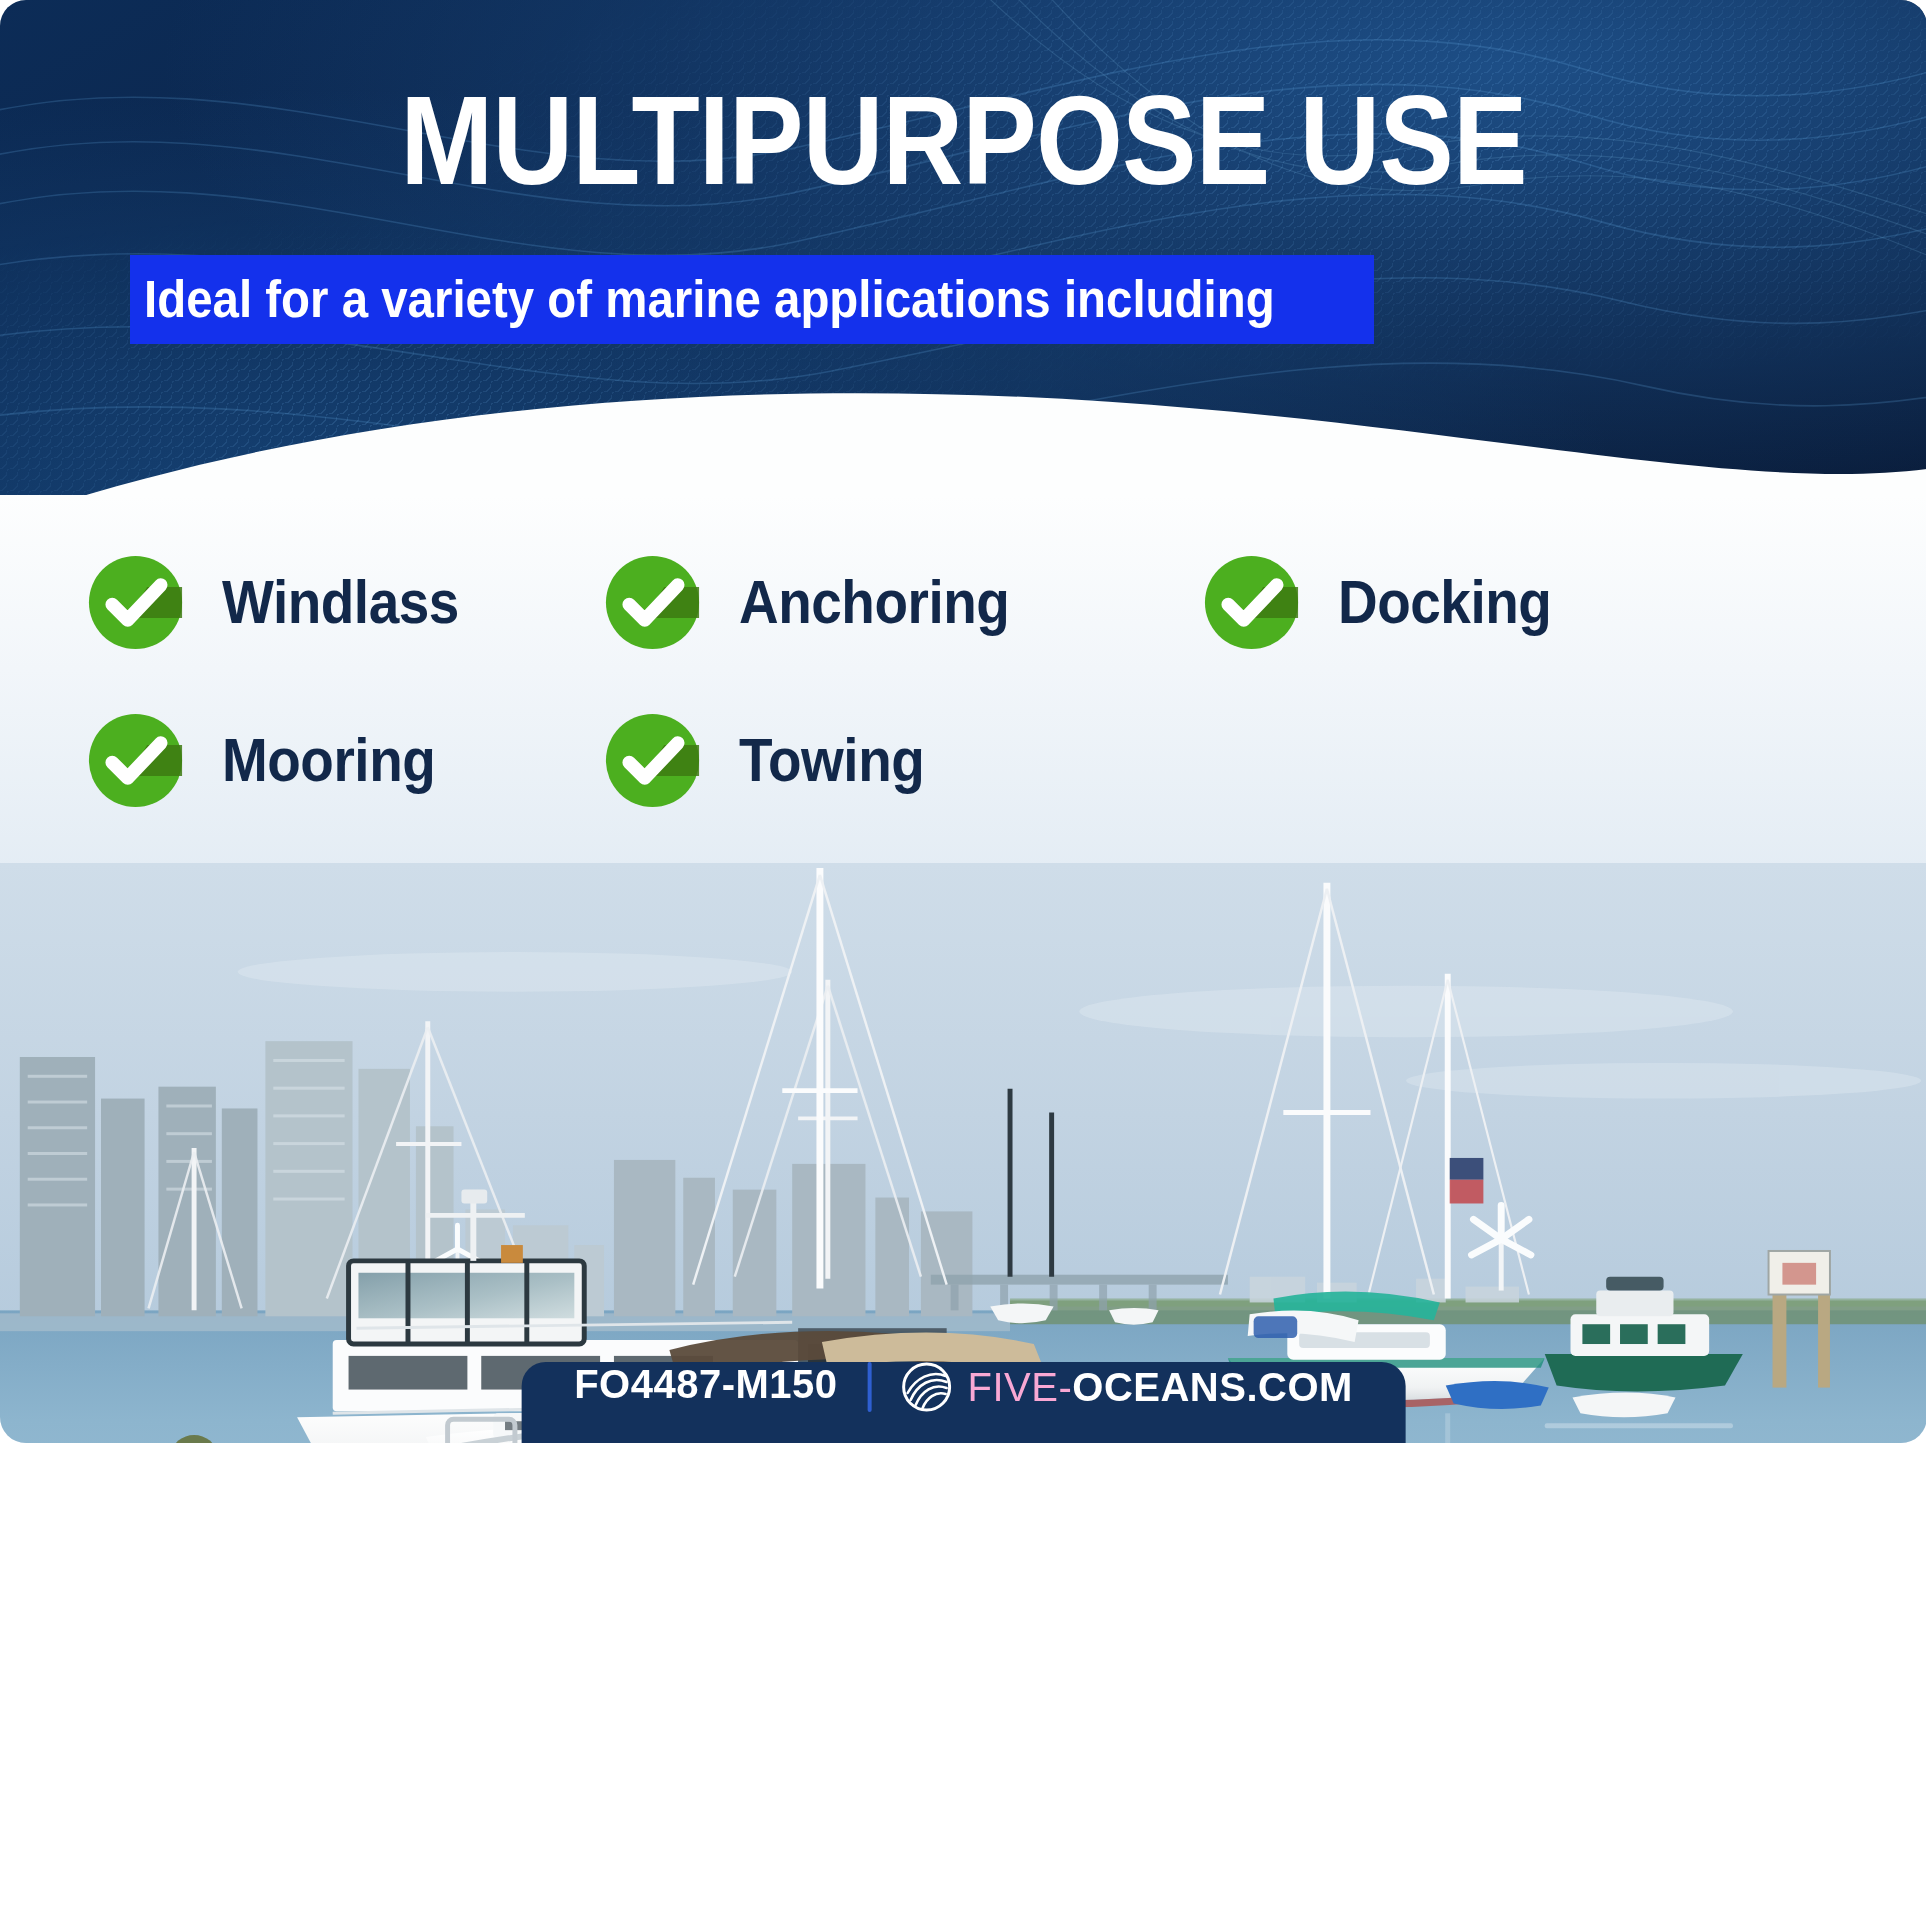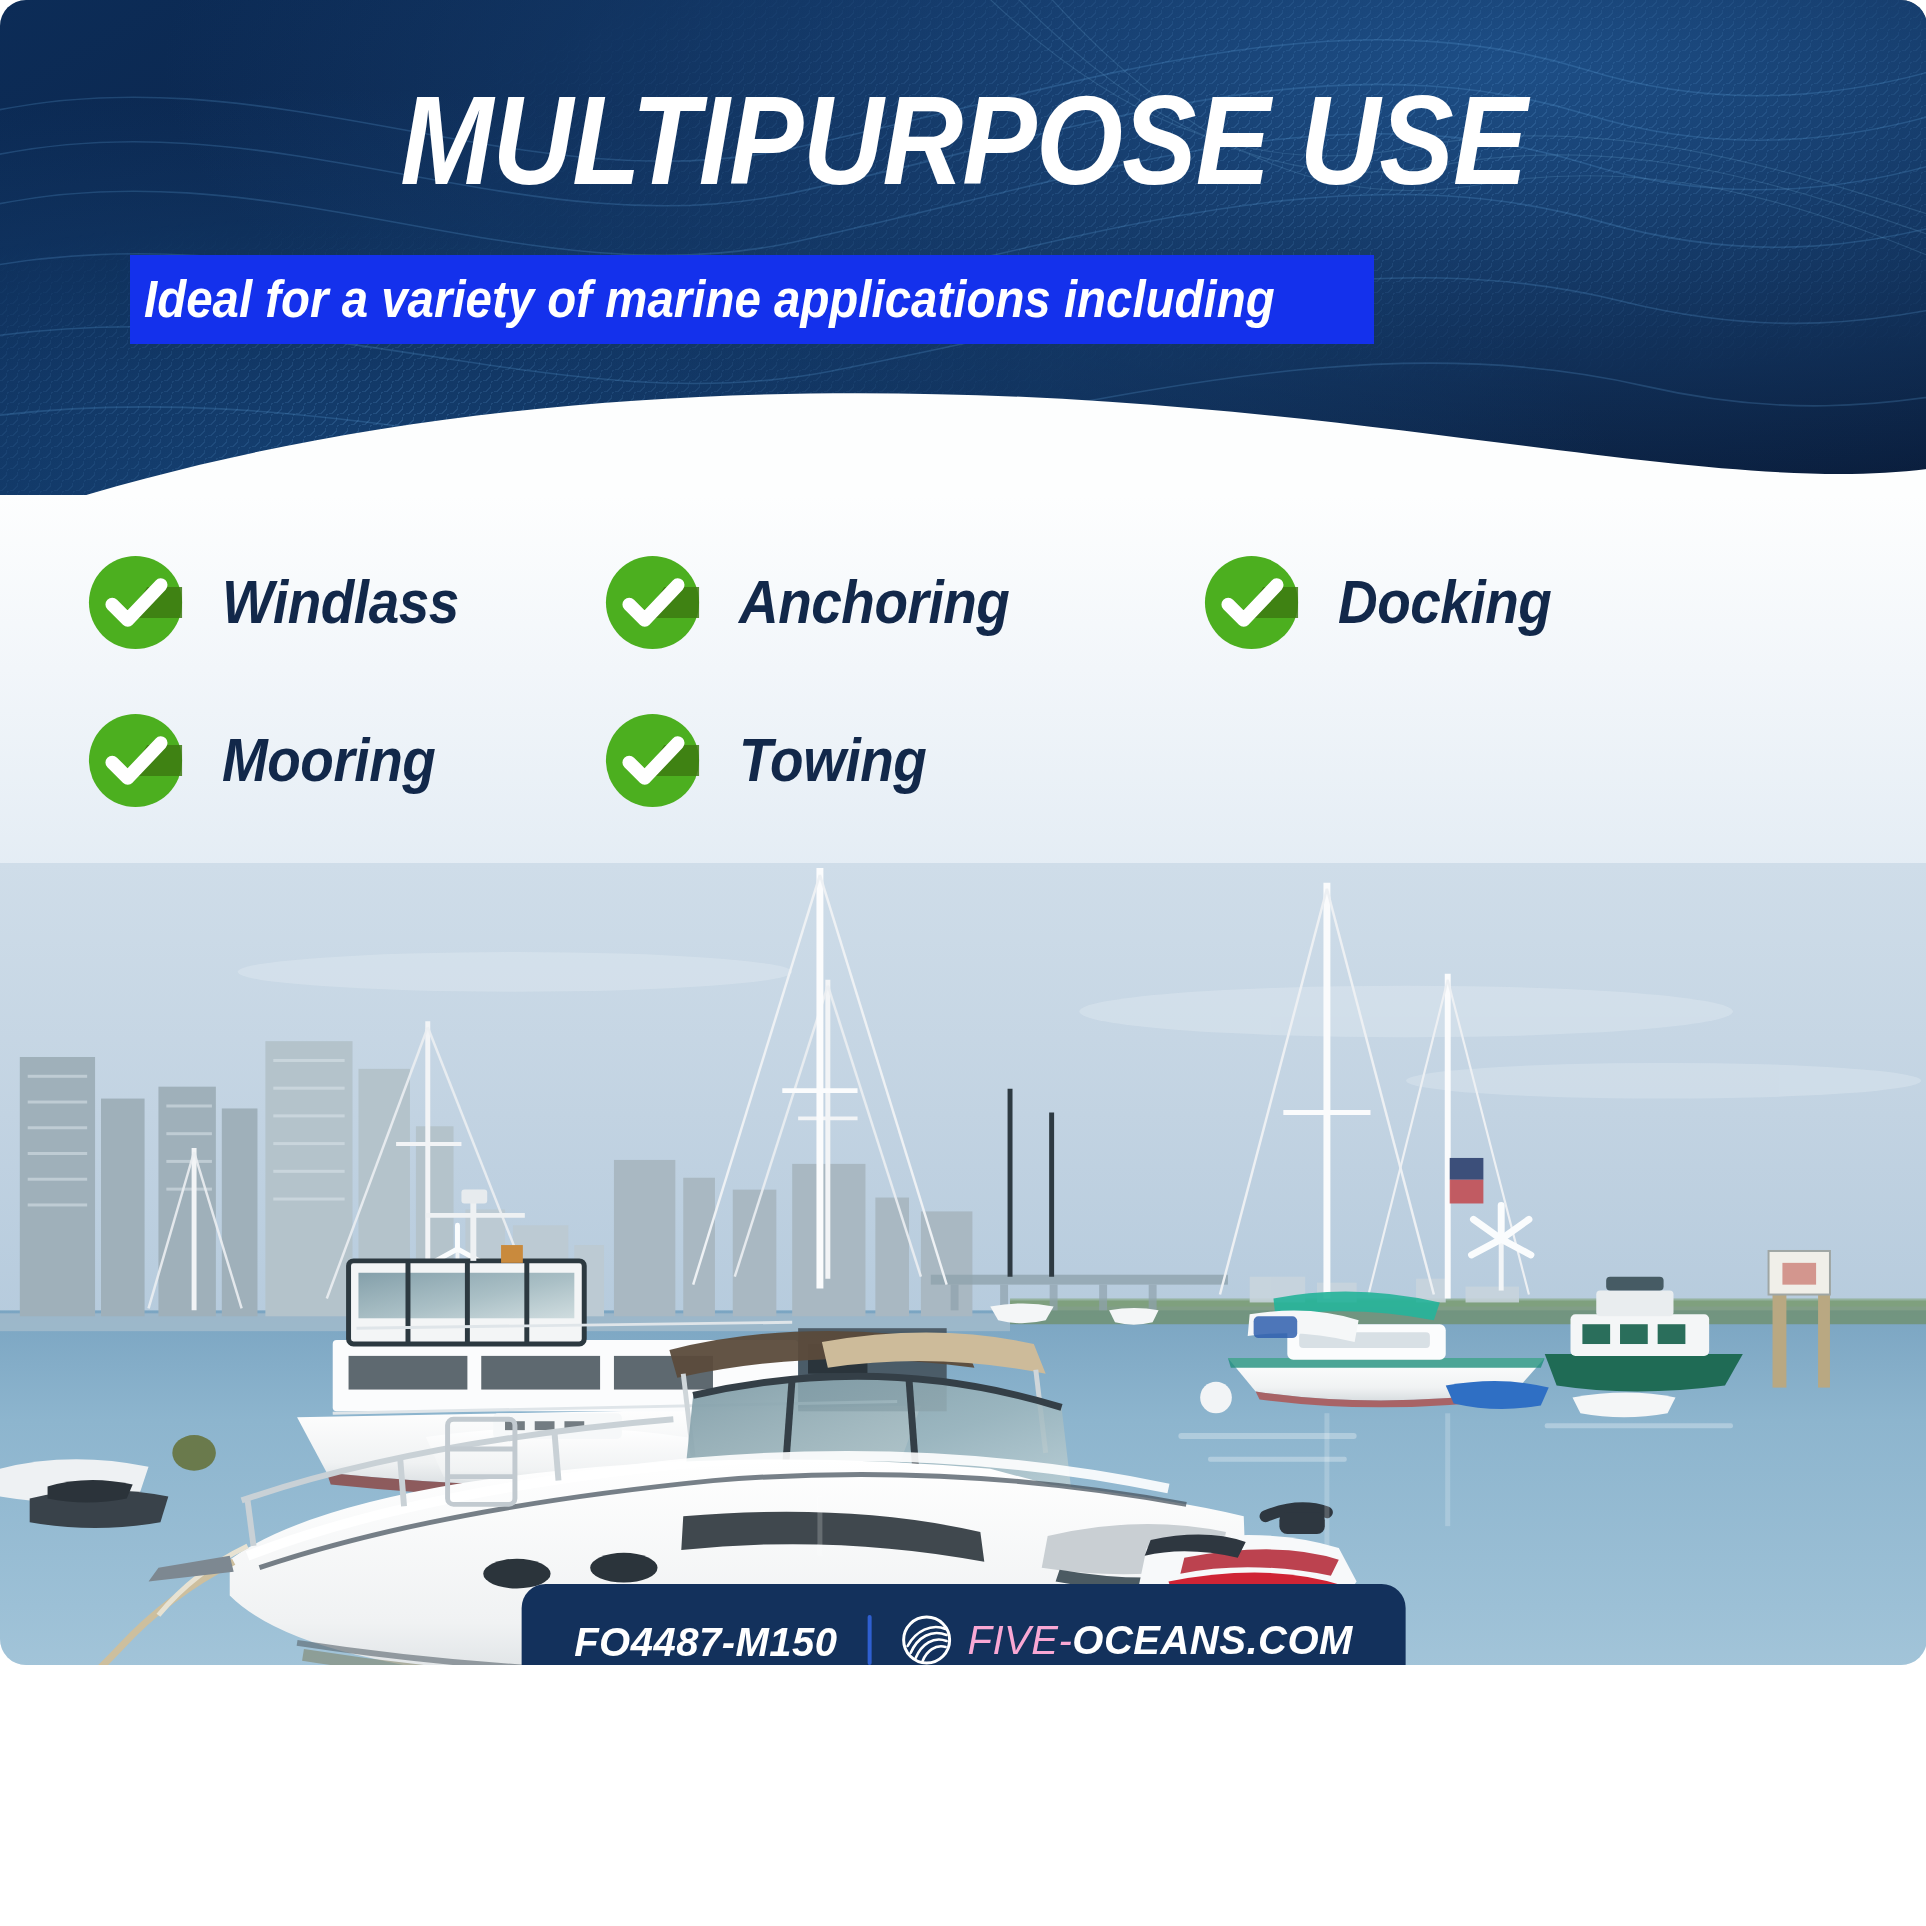--- a/index.html
+++ b/index.html
@@ -1,20 +1,20 @@
 <!DOCTYPE html>
 <html><head>
 <meta charset="utf-8">
 <style>
   html,body{margin:0;padding:0;background:#ffffff;}
   body{width:1927px;height:1927px;overflow:hidden;
        font-family:"Liberation Sans","DejaVu Sans",sans-serif;}
 
-  .poster{position:relative;width:1927px;height:1665px;border-radius:26px;
-          overflow:hidden;background:#dfe9f1;font-style:italic;}
+  .poster{position:relative;width:1927px;height:1443px;border-radius:26px;
+          overflow:hidden;background:#dfe9f1;}
 
   
   .header{position:absolute;left:0;top:0;width:1927px;height:560px;
           background:
             radial-gradient(120% 140% at 78% 12%, #1d4e86 0%, rgba(29,78,134,0) 58%),
             radial-gradient(110% 120% at 18% 88%, #154173 0%, rgba(21,65,115,0) 60%),
             linear-gradient(150deg,#0c2c57 0%,#0b2348 42%,#0a1f3f 70%,#091b38 100%);
           overflow:hidden;}
 
   
@@ -66,21 +66,21 @@
 
   
   .photo{position:absolute;left:0;top:863px;width:1927px;height:1063px;
          overflow:hidden;}
   .photo svg{display:block;width:1927px;height:1063px;}
 
   
   .footer{position:absolute;left:50%;transform:translateX(-50%);
           bottom:0;background:#13315c;
           border-top-left-radius:24px;border-top-right-radius:24px;
-          height:81px;padding:0 53px;display:flex;align-items:flex-end;gap:30px;}
+          height:81px;padding:0 53px;display:flex;align-items:flex-start;gap:30px;}
   .sku{color:#ffffff;font-size:40px;font-weight:800;letter-spacing:0.5px;}
   .divider{width:4px;height:50px;background:#2f5fd0;border-radius:2px;}
   .brand{display:flex;align-items:center;gap:16px;}
   .brand-mark{width:50px;height:50px;flex:0 0 50px;}
   .brand-mark svg{display:block;width:50px;height:50px;}
   .brand-text{font-size:40px;letter-spacing:0.5px;color:#ffffff;}
   .brand-text .light{font-weight:400;color:#f9a8d4;}
   .brand-text .bold{font-weight:800;}
 </style>
 </head>

